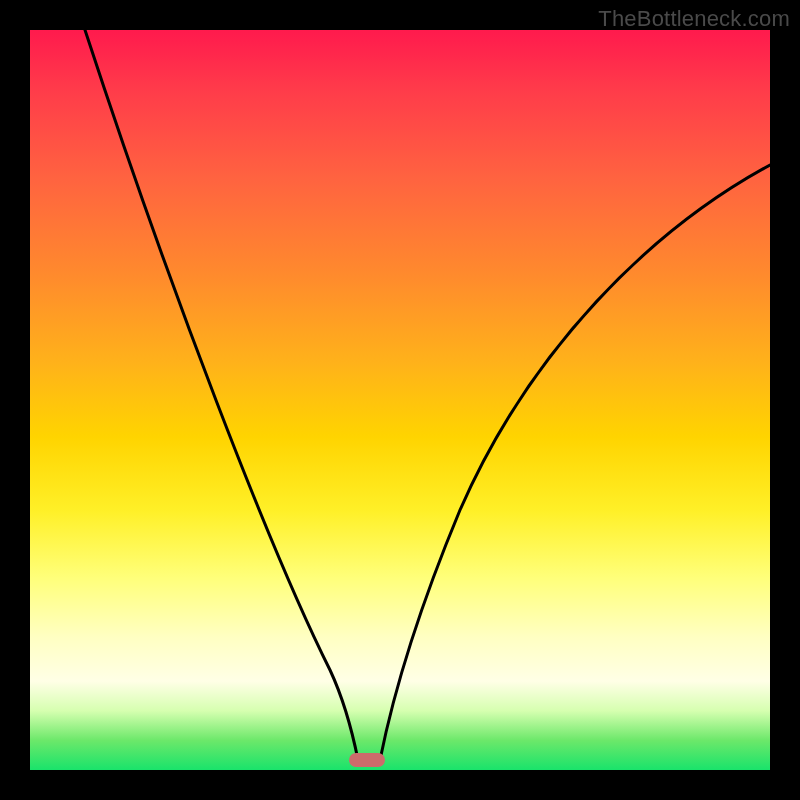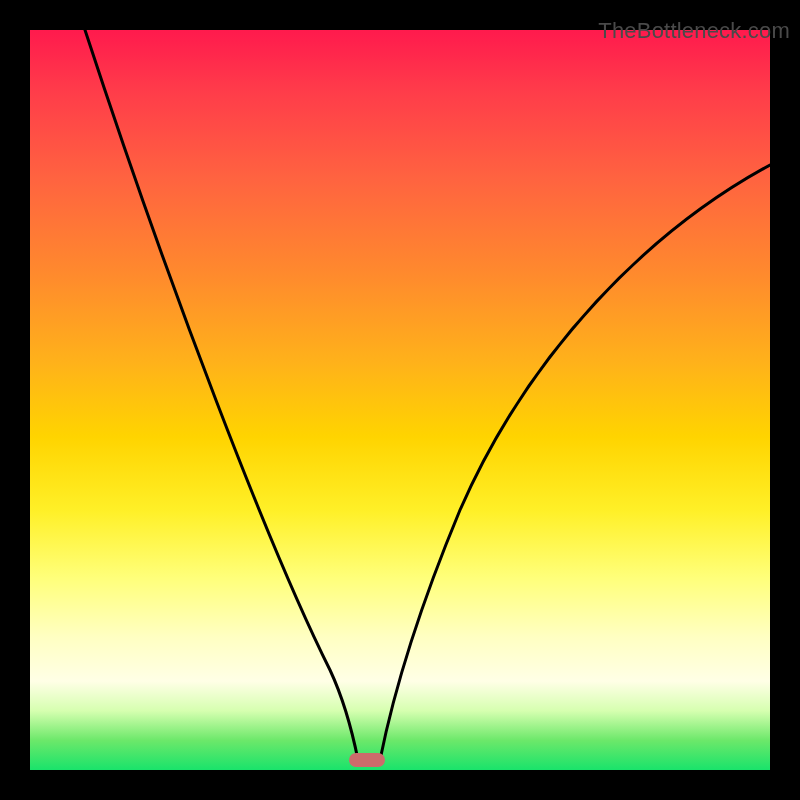--- a/index.html
+++ b/index.html
@@ -28,21 +28,21 @@
       #ffff7a 74%,
       #ffffc2 82%,
       #ffffe6 88%,
       #d6ffb0 92%,
       #6CE86A 96%,
       #19e36b 100%
     );
   }
   .watermark {
     position: absolute;
-    top: 18px;
+    top: 6px;
     right: 10px;
     color: #4a4a4a;
     font-size: 22px;
     font-weight: 500;
     letter-spacing: 0.2px;
   }
   svg.curve {
     position: absolute;
     left: 0;
     top: 0;

